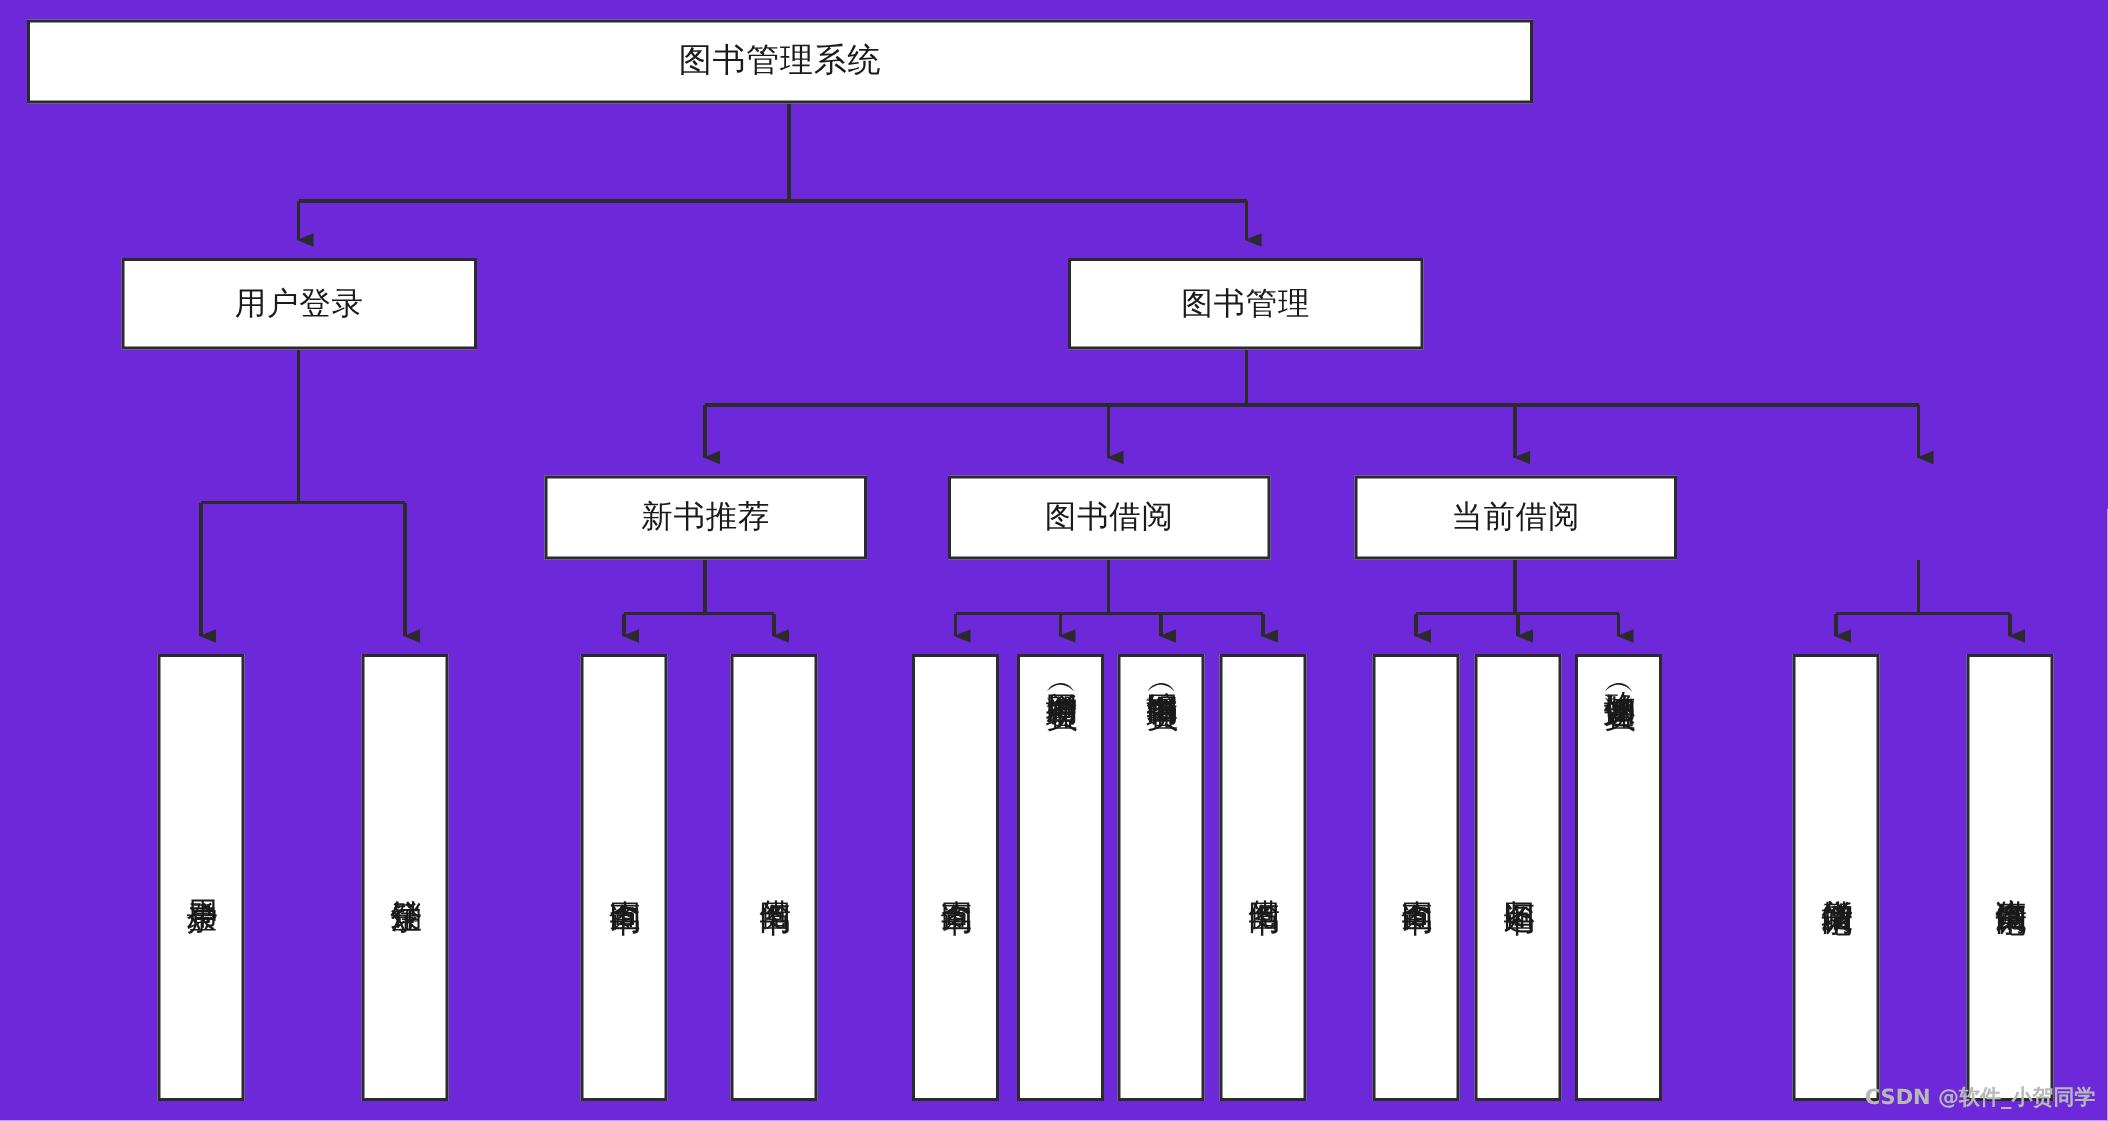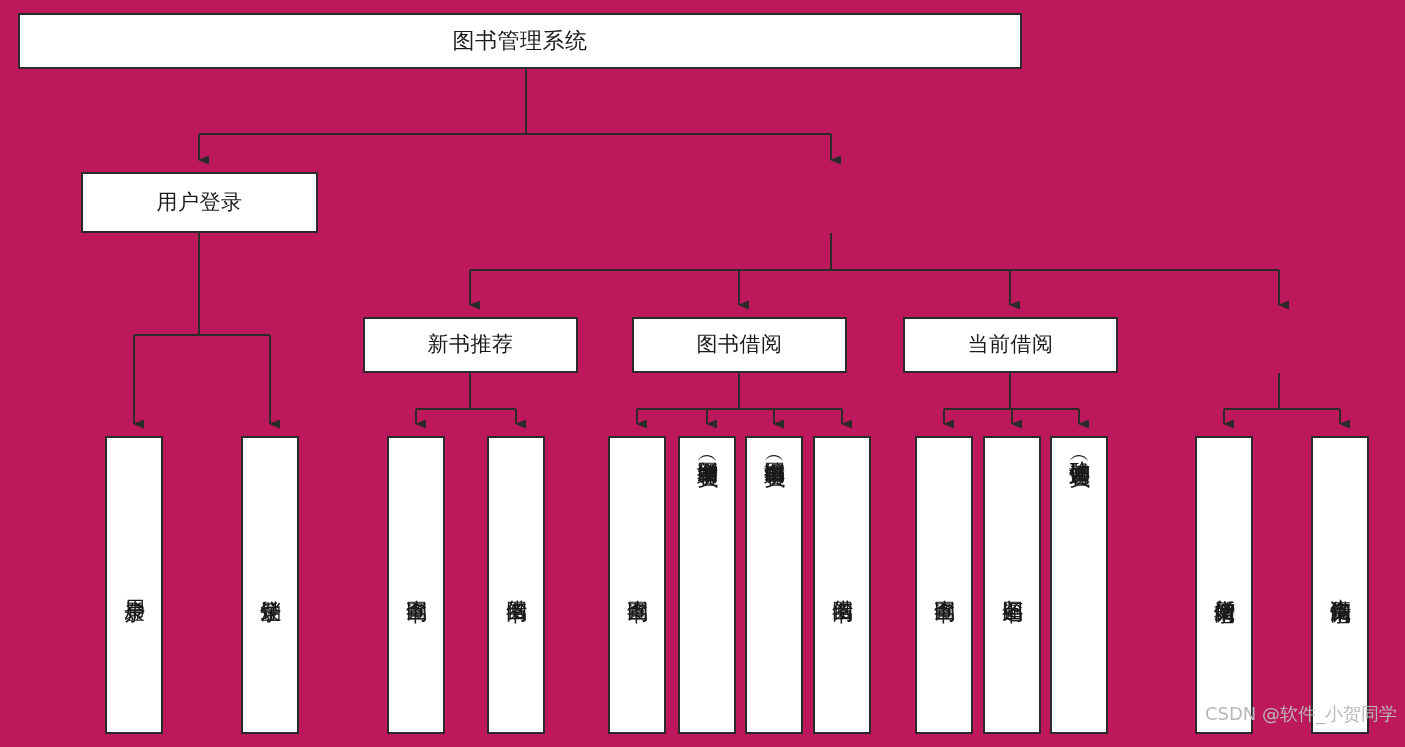--- a/index.html
+++ b/index.html
@@ -8,21 +8,21 @@
     padding: 0;
     background: #ffffff;
   }
   body {
     font-family: "DejaVu Sans", "Liberation Sans", sans-serif;
   }
   #diagram-root {
     position: relative;
     width: 1405px;
     height: 747px;
-    background: #be185d;
+    background: #6d28d9;
     overflow: hidden;
   }
   #edge-layer {
     position: absolute;
     left: 0;
     top: 0;
     width: 1405px;
     height: 747px;
     pointer-events: none;
   }
@@ -58,25 +58,26 @@
     letter-spacing: 1px;
     white-space: nowrap;
   }
   .node-v.centered {
     align-items: center;
     padding-top: 0;
   }
   #watermark {
     position: absolute;
     right: 8px;
-    bottom: 21px;
-    font-size: 18px;
+    bottom: 6px;
+    font-size: 14px;
     color: #b8b8b8;
     white-space: nowrap;
     user-select: none;
+    font-weight: bold;
   }
 </style>
 </head>
 <body>
 
 <div id="diagram-root">
 
   <svg id="edge-layer" viewBox="0 0 1405 747" width="1405" height="747" xmlns="http://www.w3.org/2000/svg">
     <defs>
       <marker id="arrowhead" markerWidth="9" markerHeight="11" refX="4.5" refY="10" orient="auto" markerUnits="userSpaceOnUse">
@@ -127,20 +128,23 @@
     </g>
   </svg>
 
   <div class="node node-h node-root" style="left:18px; top:13px; width:1004px; height:56px;">
     <span>图书管理系统</span>
   </div>
 
   <div class="node node-h" style="left:81px; top:172px; width:237px; height:61px;">
     <span>用户登录</span>
   </div>
+  <div class="node node-h" style="left:712px; top:172px; width:237px; height:61px;">
+    <span>图书管理</span>
+  </div>
 
   <div class="node node-h" style="left:363px; top:317px; width:215px; height:56px;justify-content:center;">
     <span>新书推荐</span>
   </div>
   <div class="node node-h" style="left:632px; top:317px; width:215px; height:56px;">
     <span>图书借阅</span>
   </div>
   <div class="node node-h" style="left:903px; top:317px; width:215px; height:56px;text-align:right;">
     <span>当前借阅</span>
   </div>

